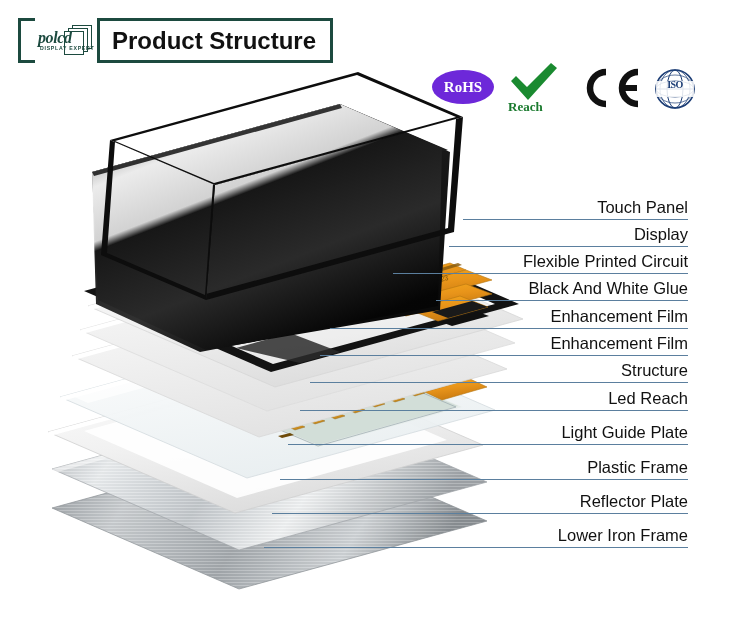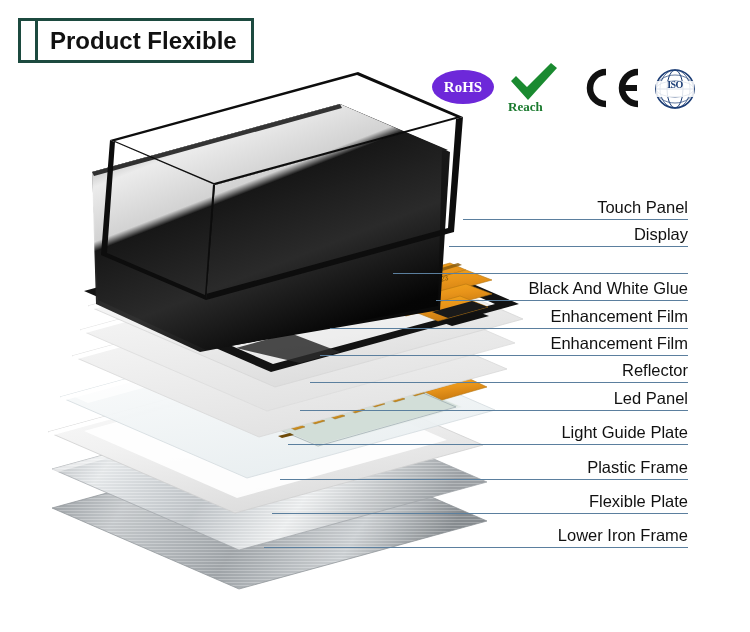--- a/index.html
+++ b/index.html
@@ -52,22 +52,33 @@
   .clabel{position:absolute;right:62px;font-size:16.5px;color:#111;white-space:nowrap;
     text-align:left;line-height:1;}
 </style>
 </head>
 <body>
 
 <div id="stage">
 
   <div class="title-wrap">
     <div class="brkt"></div>
+    <div class="logo-cell">
+      <div class="logo">
+        <div class="logo-sheets">
+          <div class="sheet s1"></div>
+            <div class="sheet s2"></div>
+            <div class="sheet s3"></div>
+        </div>
+        <div class="logo-word">polcd</div>
+        <div class="logo-sub">DISPLAY EXPERT</div>
+      </div>
+    </div>
     <div class="title-box">
-      <div class="title-txt">Product Flexible</div>
+      <div class="title-txt">Product Structure</div>
     </div>
   </div>
 
   <div class="certs">
 
     <div class="cert rohs">
       <span>RoHS</span>
     </div>
 
     <div class="cert reach">
@@ -261,42 +272,43 @@
 
   <div class="callouts">
 
     <div class="lline" style="left:463px;top:219px;width:225px;"></div>
     <div class="clabel" style="top:199px;">Touch Panel</div>
 
     <div class="lline" style="left:449px;top:246px;width:239px;"></div>
     <div class="clabel" style="top:226px;">Display</div>
 
     <div class="lline" style="left:393px;top:273px;width:295px;"></div>
+    <div class="clabel" style="top:253px;">Flexible Printed Circuit</div>
 
     <div class="lline" style="left:436px;top:300px;width:252px;"></div>
     <div class="clabel" style="top:280px;">Black And White Glue</div>
 
     <div class="lline" style="left:330px;top:328px;width:358px;"></div>
     <div class="clabel" style="top:308px;">Enhancement Film</div>
 
     <div class="lline" style="left:320px;top:355px;width:368px;"></div>
     <div class="clabel" style="top:335px;">Enhancement Film</div>
 
     <div class="lline" style="left:310px;top:382px;width:378px;"></div>
-    <div class="clabel" style="top:362px;">Reflector</div>
+    <div class="clabel" style="top:362px;">Structure</div>
 
     <div class="lline" style="left:300px;top:410px;width:388px;"></div>
-    <div class="clabel" style="top:390px;">Led Panel</div>
+    <div class="clabel" style="top:390px;">Led Reach</div>
 
     <div class="lline" style="left:288px;top:444px;width:400px;"></div>
     <div class="clabel" style="top:424px;">Light Guide Plate</div>
 
     <div class="lline" style="left:280px;top:479px;width:408px;"></div>
     <div class="clabel" style="top:459px;">Plastic Frame</div>
 
     <div class="lline" style="left:272px;top:513px;width:416px;"></div>
-    <div class="clabel" style="top:493px;">Flexible Plate</div>
+    <div class="clabel" style="top:493px;">Reflector Plate</div>
 
     <div class="lline" style="left:264px;top:547px;width:424px;"></div>
     <div class="clabel" style="top:527px;">Lower Iron Frame</div>
   </div>
 
 </div>
 
 </body></html>

